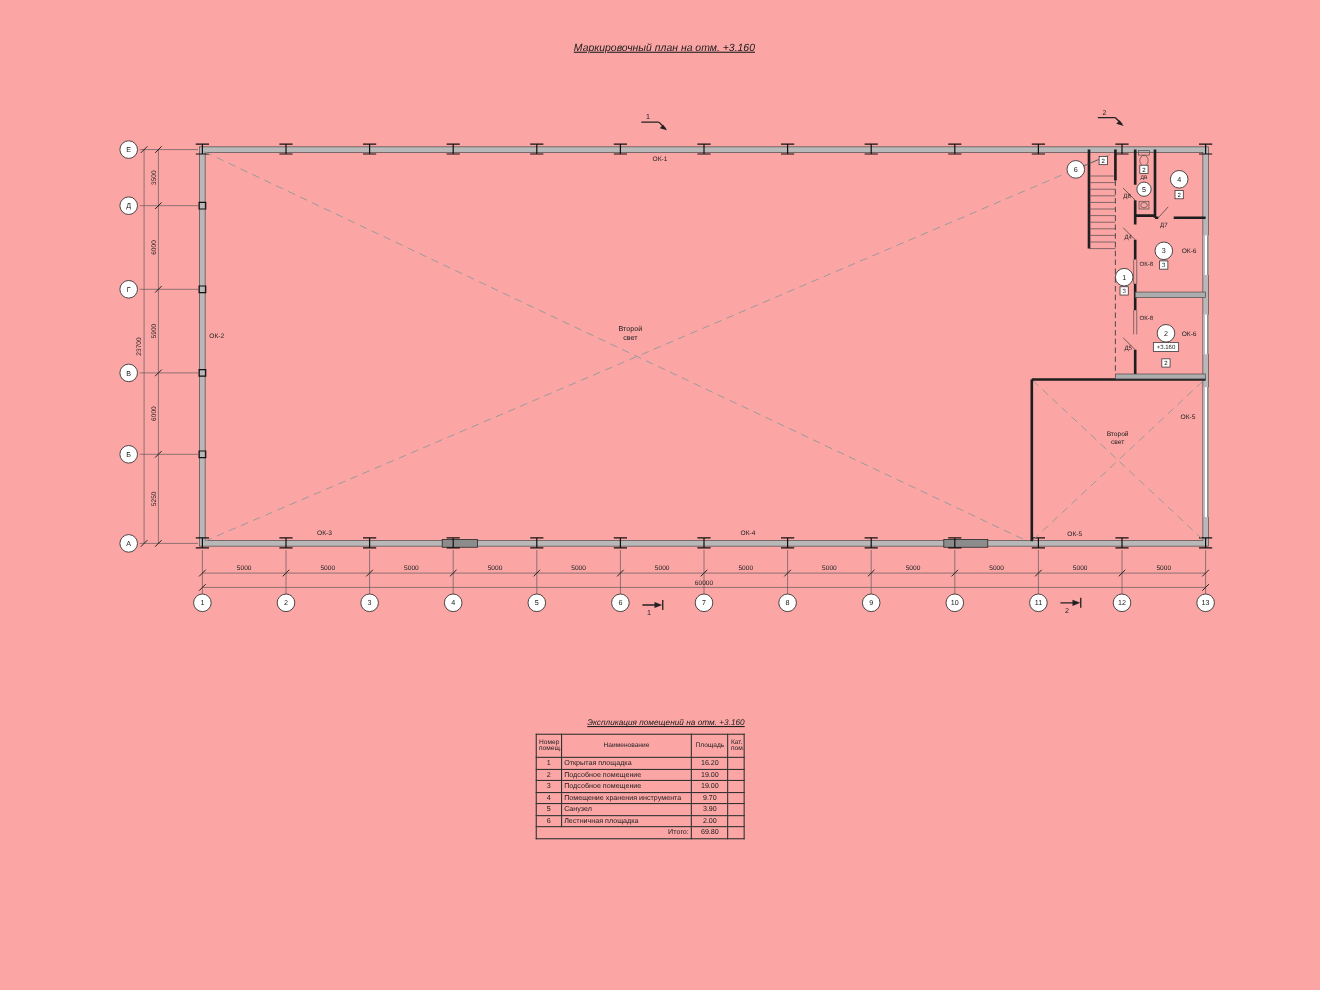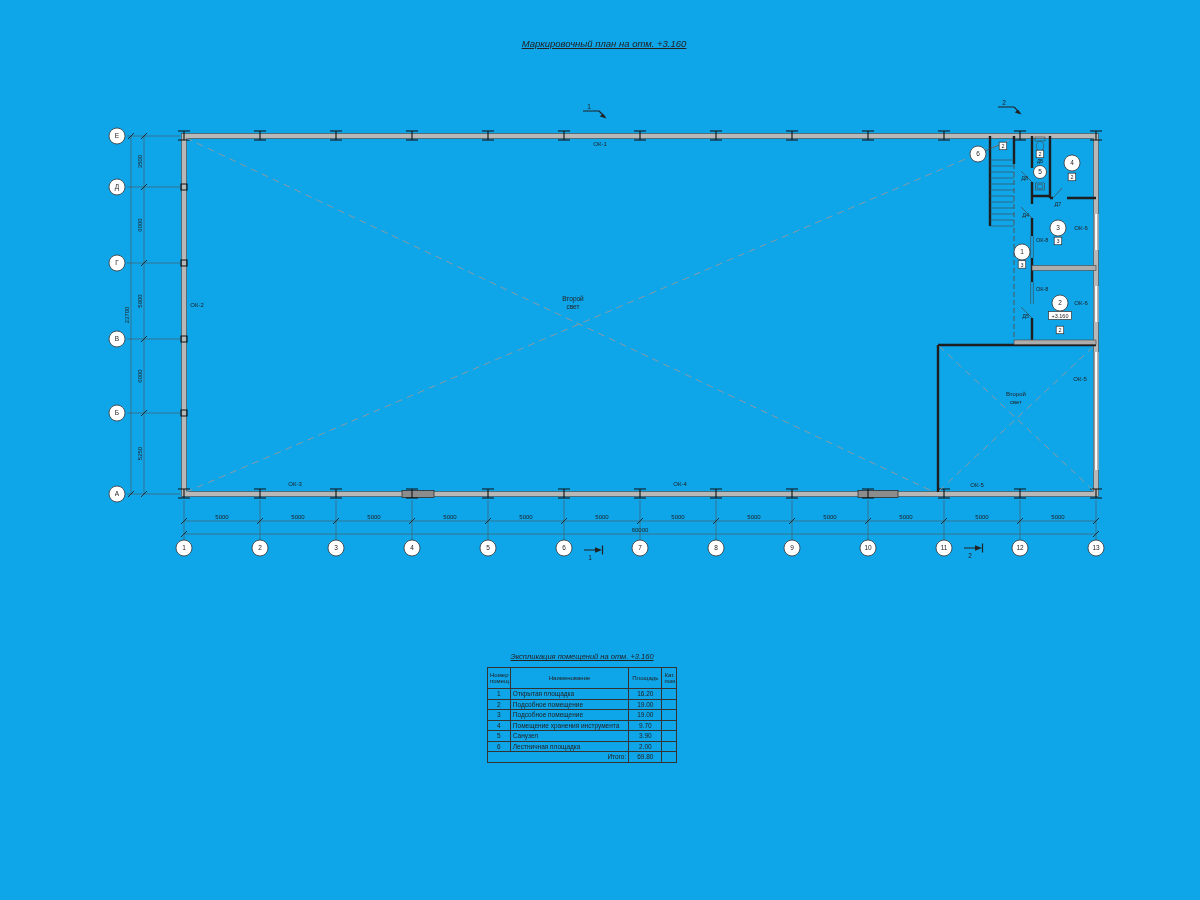--- a/index.html
+++ b/index.html
@@ -1,21 +1,21 @@
 <!DOCTYPE html>
 <html><head>
 <meta charset="utf-8">
 <style>
   html,body{margin:0;padding:0;background:#fff;width:1200px;height:900px;overflow:hidden;
     font-family:"Liberation Sans",sans-serif;color:#222}
-  .stage{position:absolute;left:0;top:0;width:1200px;height:900px;background:#0ea5e9}
+  .stage{position:absolute;left:0;top:0;width:1200px;height:900px;background:#fca5a5}
   .sheet-title{position:absolute;left:454px;top:38px;width:300px;text-align:center;
     font-style:italic;font-size:9.5px;text-decoration:underline;color:#222}
   .expl{position:absolute;left:487px;top:652px;width:190px}
-  .expl-title{font-style:italic;font-size:7.5px;text-align:center;text-decoration:underline;margin-bottom:6px}
+  .expl-title{font-style:italic;font-size:7.5px;text-align:right;text-decoration:underline;margin-bottom:6px}
   table.ex{border-collapse:collapse;width:100%;table-layout:fixed;font-size:6.5px;color:#222}
   table.ex th,table.ex td{border:1px solid #333;padding:0 2px;overflow:hidden}
   table.ex th{font-weight:normal;font-size:6px;text-align:center;height:20px}
   table.ex td{height:9.5px}
   .c-num{width:22px}.c-name{width:114px}.c-area{width:32px}.c-cat{width:14px}
   .t-num{text-align:center}.t-name{text-align:left}.t-area{text-align:center}
   .t-total{text-align:right}
   
   svg text{fill:#222;font-family:"Liberation Sans",sans-serif}
   .mid{text-anchor:middle}.end{text-anchor:end}

